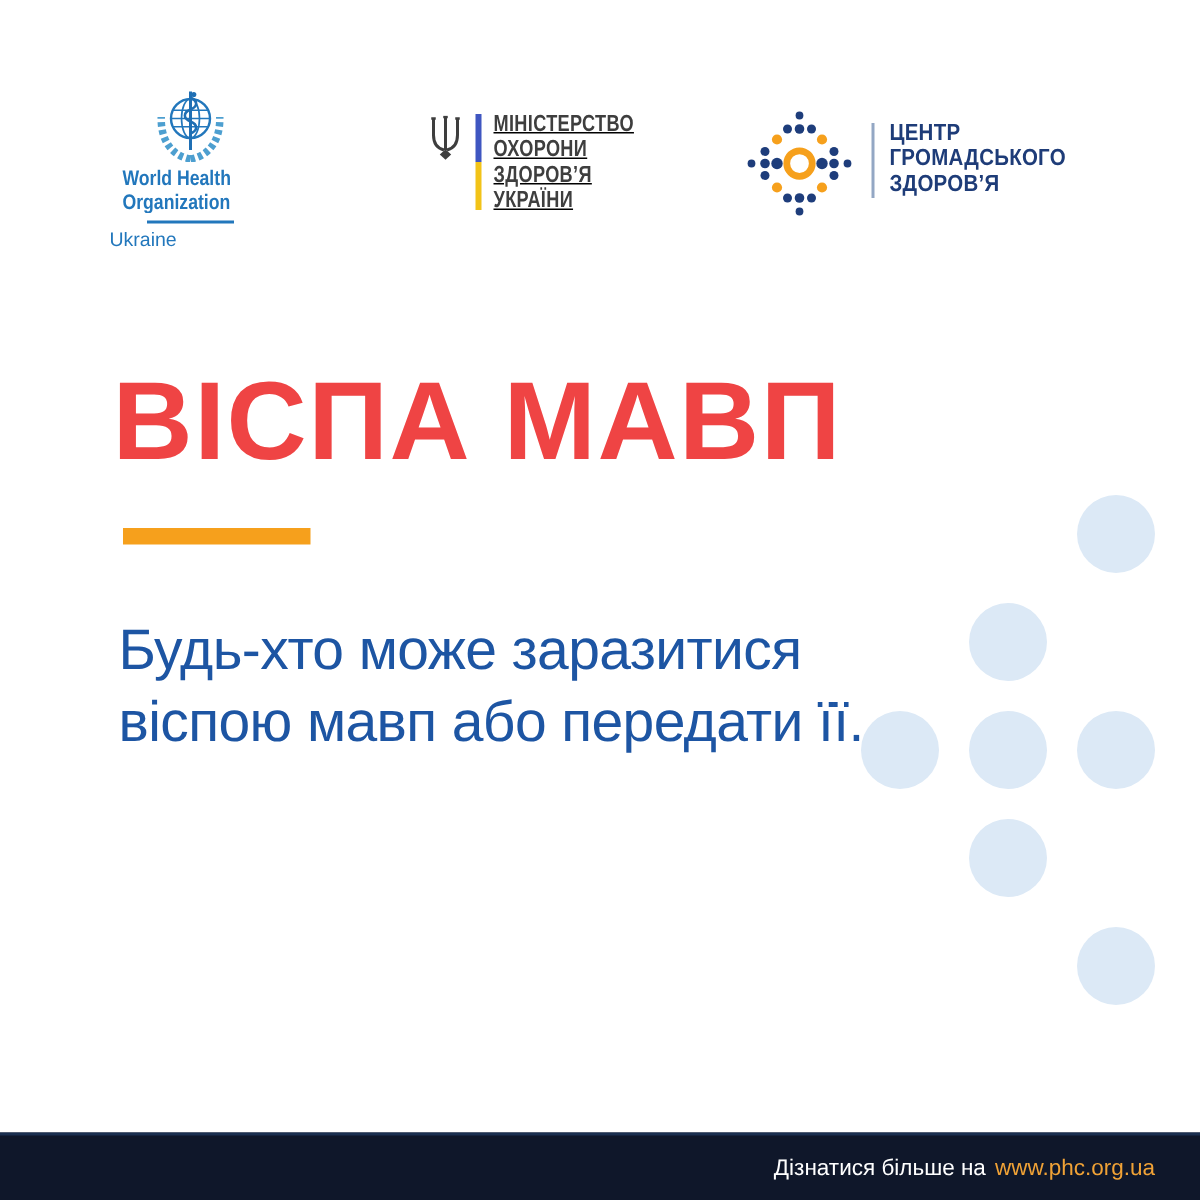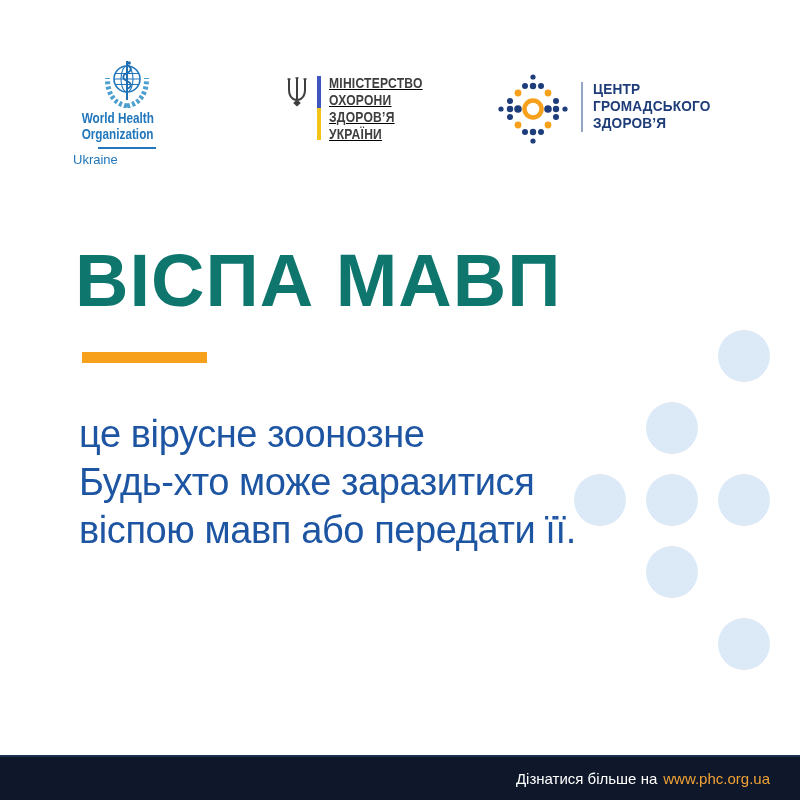--- a/index.html
+++ b/index.html
@@ -25,21 +25,21 @@
   .phc{position:absolute;left:493px;top:69px;}
   .phc-dots{position:absolute;left:0;top:0;}
   .phc-sep{position:absolute;left:88px;top:13px;width:2px;height:50px;background:#93A7C4;}
   .phc-text{position:absolute;left:100px;top:11px;font-size:15.5px;font-weight:bold;line-height:17px;
     color:#1E3C78;transform:scaleX(.88);transform-origin:0 0;white-space:nowrap;letter-spacing:.2px;}
 
   
   .title{
     position:absolute;left:75px;top:244px;margin:0;
     font-size:74px;line-height:74px;font-weight:700;letter-spacing:1px;
-    color:#0f766e;white-space:nowrap;
+    color:#ef4444;white-space:nowrap;
   }
   .accent-bar{position:absolute;left:82px;top:352px;width:125px;height:11px;background:#F6A01C;}
   .body-text{
     position:absolute;left:79px;top:410px;margin:0;
     font-size:38px;line-height:48px;font-weight:400;letter-spacing:-0.4px;
     color:#1D55A3;white-space:nowrap;
   }
 
   
   .bg-dots{position:absolute;left:0;top:0;pointer-events:none;}
@@ -147,21 +147,20 @@
     <div class="phc-text">
       <div>ЦЕНТР</div>
       <div>ГРОМАДСЬКОГО</div>
       <div>ЗДОРОВ’Я</div>
     </div>
   </div>
 
   <h1 class="title">ВІСПА МАВП</h1>
   <div class="accent-bar"></div>
   <p class="body-text">
-    <span style="display:block">це вірусне зоонозне</span>
     <span style="display:block">Будь-хто може заразитися</span>
     <span style="display:block">віспою мавп або передати її.</span>
   </p>
 
   <div class="footer">
     <span>Дізнатися більше на</span>
     <a class="link">www.phc.org.ua</a>
   </div>
 
 </div>

